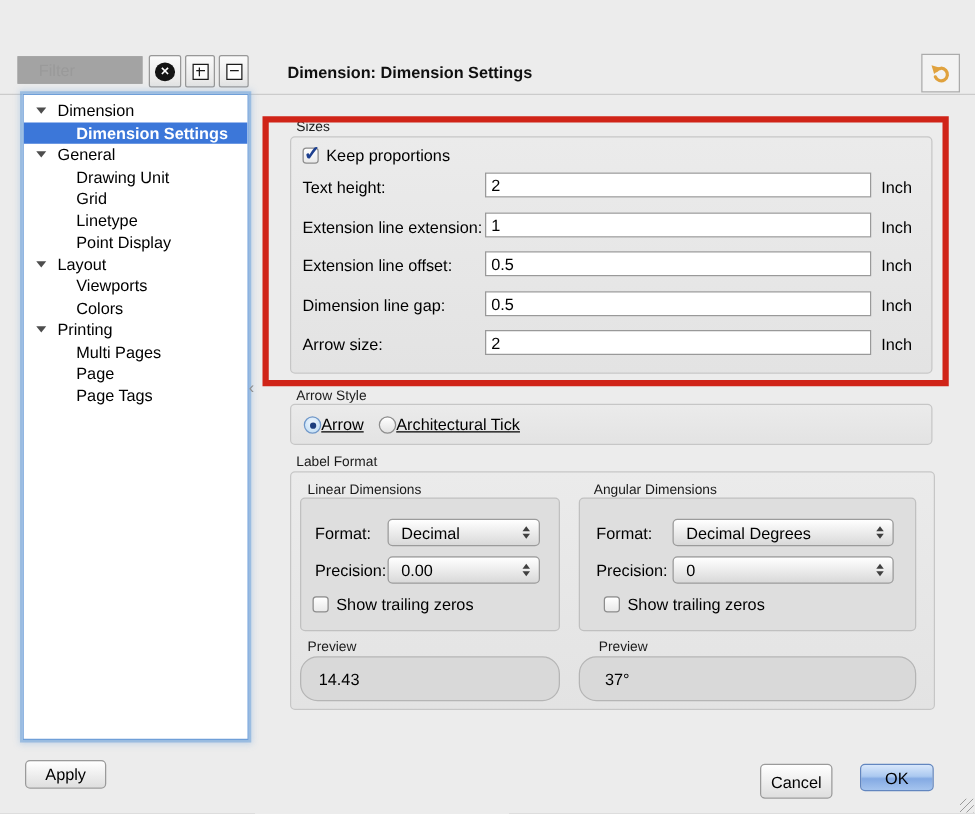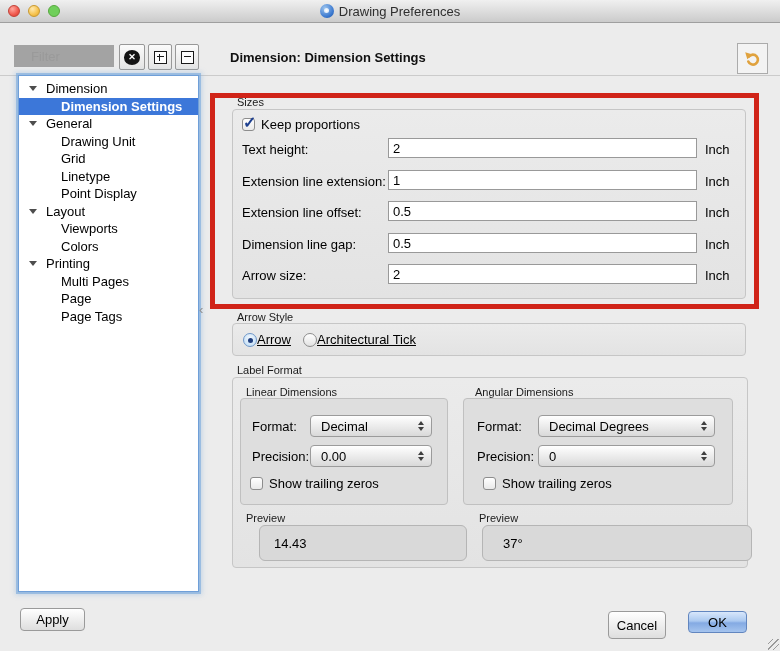--- a/index.html
+++ b/index.html
@@ -47,22 +47,22 @@
   .tree-row.l1{padding-left:42px;}
   .tree-row.selected{background:#3c77d9;color:#fff;font-weight:bold;}
   .tri{position:absolute;left:10px;top:6px;width:0;height:0;
        border-left:4px solid transparent;border-right:4px solid transparent;border-top:5px solid #4d4d4d;}
   .splitter-arrow{position:absolute;left:199px;top:302px;font-size:13px;color:#8f8f8f;}
   
   .group-label{position:absolute;font-size:11px;color:#1a1a1a;}
   .group-box{position:absolute;background:linear-gradient(#ebebeb,#e3e3e3);
              border:1px solid #c6c6c6;border-radius:4px;box-sizing:border-box;}
   .sub-box{position:absolute;background:#dedede;border:1px solid #c0c0c0;border-radius:4px;box-sizing:border-box;}
-  .preview-box{position:absolute;background:#d9d9d9;border:1px solid #b5b5b5;border-radius:6px;
-             box-sizing:border-box;display:flex;align-items:center;font-size:13px;margin-left:19px;}
+  .preview-box{position:absolute;background:#d9d9d9;border:1px solid #b5b5b5;border-radius:14px;
+             box-sizing:border-box;display:flex;align-items:center;font-size:13px;}
   .red-rect{position:absolute;left:210px;top:93px;width:549px;height:216px;box-sizing:border-box;
              border:5px solid #d02418;z-index:6;pointer-events:none;}
   .field-label{position:absolute;font-size:13px;color:#000;}
   .size-field{position:absolute;left:388px;width:309px;height:20px;box-sizing:border-box;
              border:1px solid #999;background:#fff;font-size:13px;padding:0 4px;
              font-family:"Liberation Sans",sans-serif;}
   .unit{position:absolute;left:705px;font-size:13px;}
   
   .check-row{position:absolute;display:flex;align-items:center;gap:6px;font-size:13px;}
   .checkbox{width:13px;height:13px;box-sizing:border-box;border:1px solid #8d8d8d;border-radius:3px;
@@ -92,31 +92,20 @@
   .btn.ok{background:linear-gradient(#d8e7fb 0%,#abc9f0 45%,#84aae3 55%,#a5c4ee 100%);
        border:1px solid #6286bf;}
   .grip{position:absolute;right:1px;bottom:1px;width:11px;height:11px;
        background:repeating-linear-gradient(135deg,transparent 0 3px,#9a9a9a 3px 4px);}
 </style>
 </head>
 <body>
 
 <div class="window">
 
-  <div class="titlebar">
-    <div class="lights">
-      <div class="light red"></div>
-      <div class="light yellow"></div>
-      <div class="light green"></div>
-    </div>
-    <div class="titletext">
-      <span class="app-icon"></span>
-      <span>Drawing Preferences</span>
-    </div>
-  </div>
 
   <input class="filter-input" placeholder="Filter" style="">
   <div class="tool-btn" style="left:119px;width:26px;">
     <span class="clear-glyph">✕</span>
   </div>
   <div class="tool-btn" style="left:148px;width:24px;">
     <span class="box-icon plus"></span>
   </div>
   <div class="tool-btn" style="left:175px;width:24px;">
     <span class="box-icon"></span>

